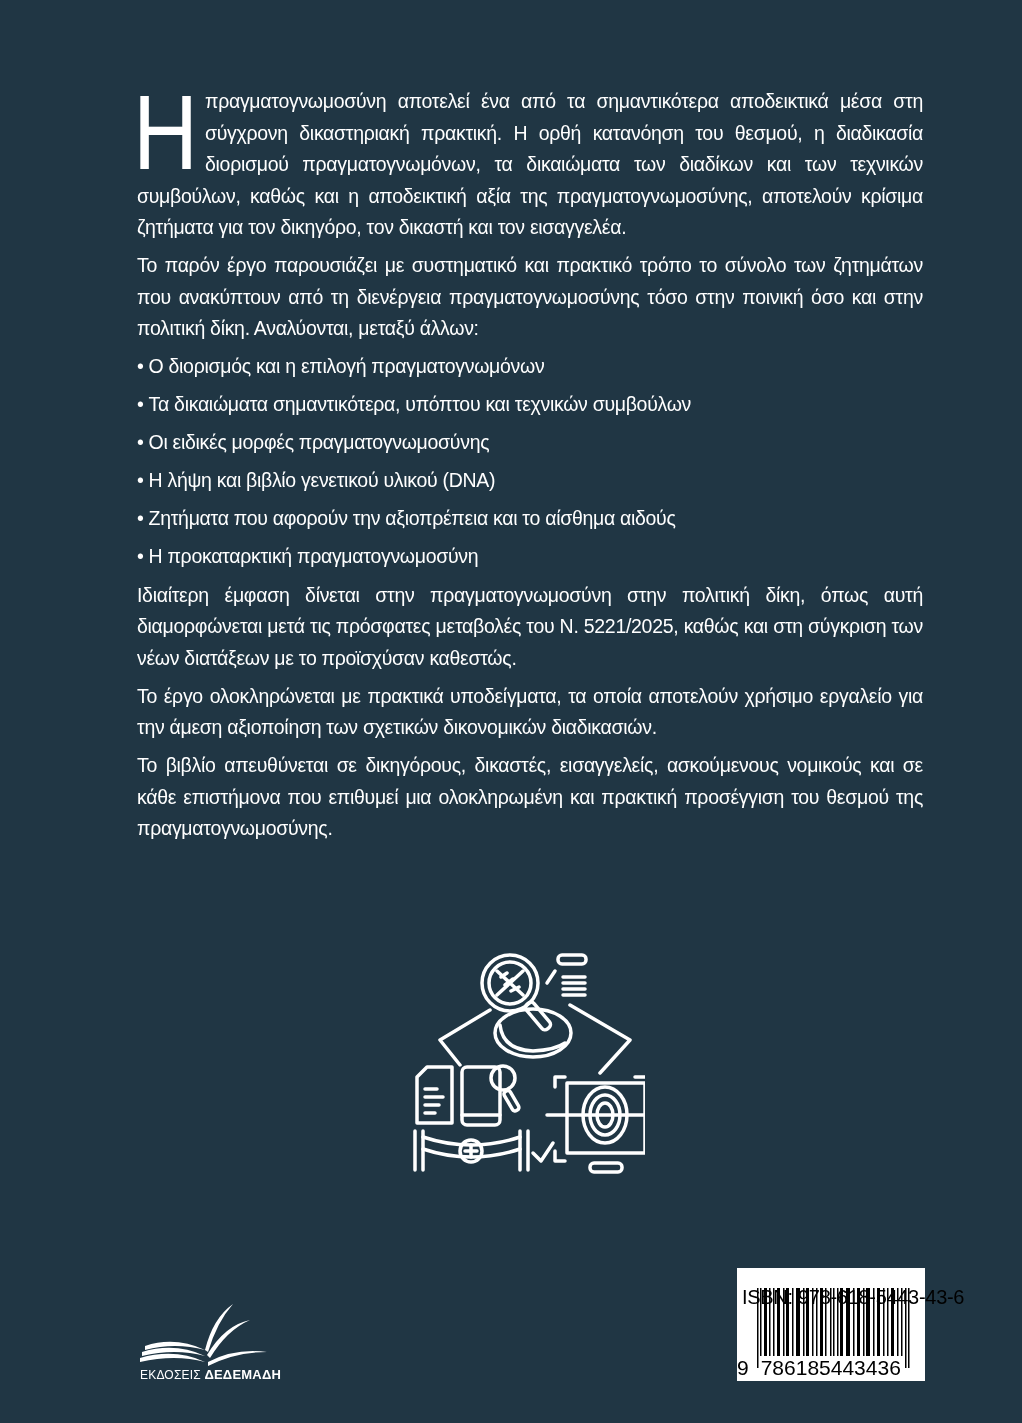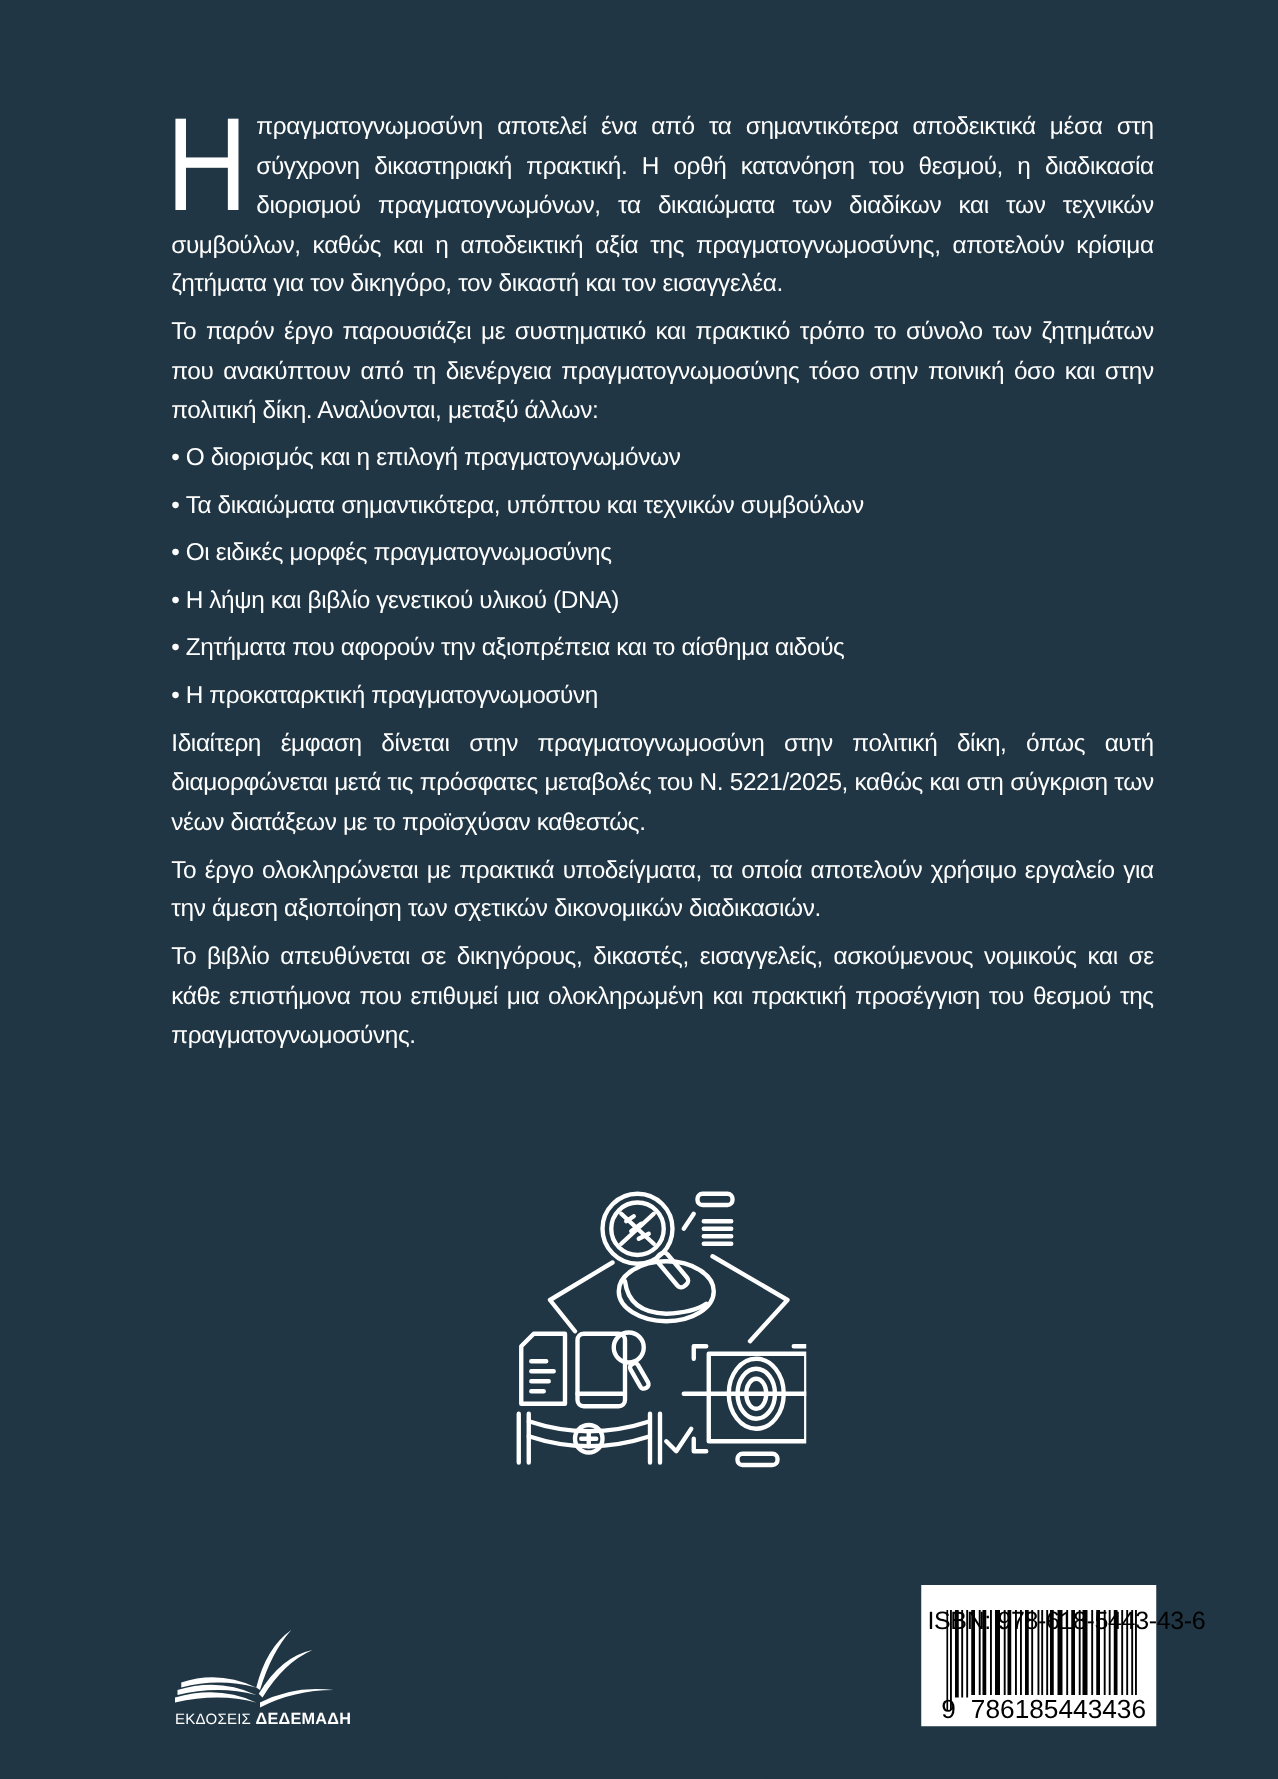--- a/index.html
+++ b/index.html
@@ -70,21 +70,21 @@
   .isbn-text {
     position: absolute; left: 5px; top: 18px;
     font-size: 20px; letter-spacing: -0.3px;
     white-space: nowrap;
   }
   .barcode {
     position: absolute; left: 20px; top: 20px;
     width: 158px; height: 80px;
   }
   .barcode-digits {
-    position: absolute; left: 16px; top: 89px;
+    position: absolute; left: 0; top: 89px;
     font-size: 21px; line-height: 22px;
     white-space: nowrap;
     background: transparent;
   }
   .barcode-digits .first { margin-right: 10px; }
   .barcode-digits .rest { background: #fff; padding: 0 2px; }
 </style>
 </head>
 <body>
 

